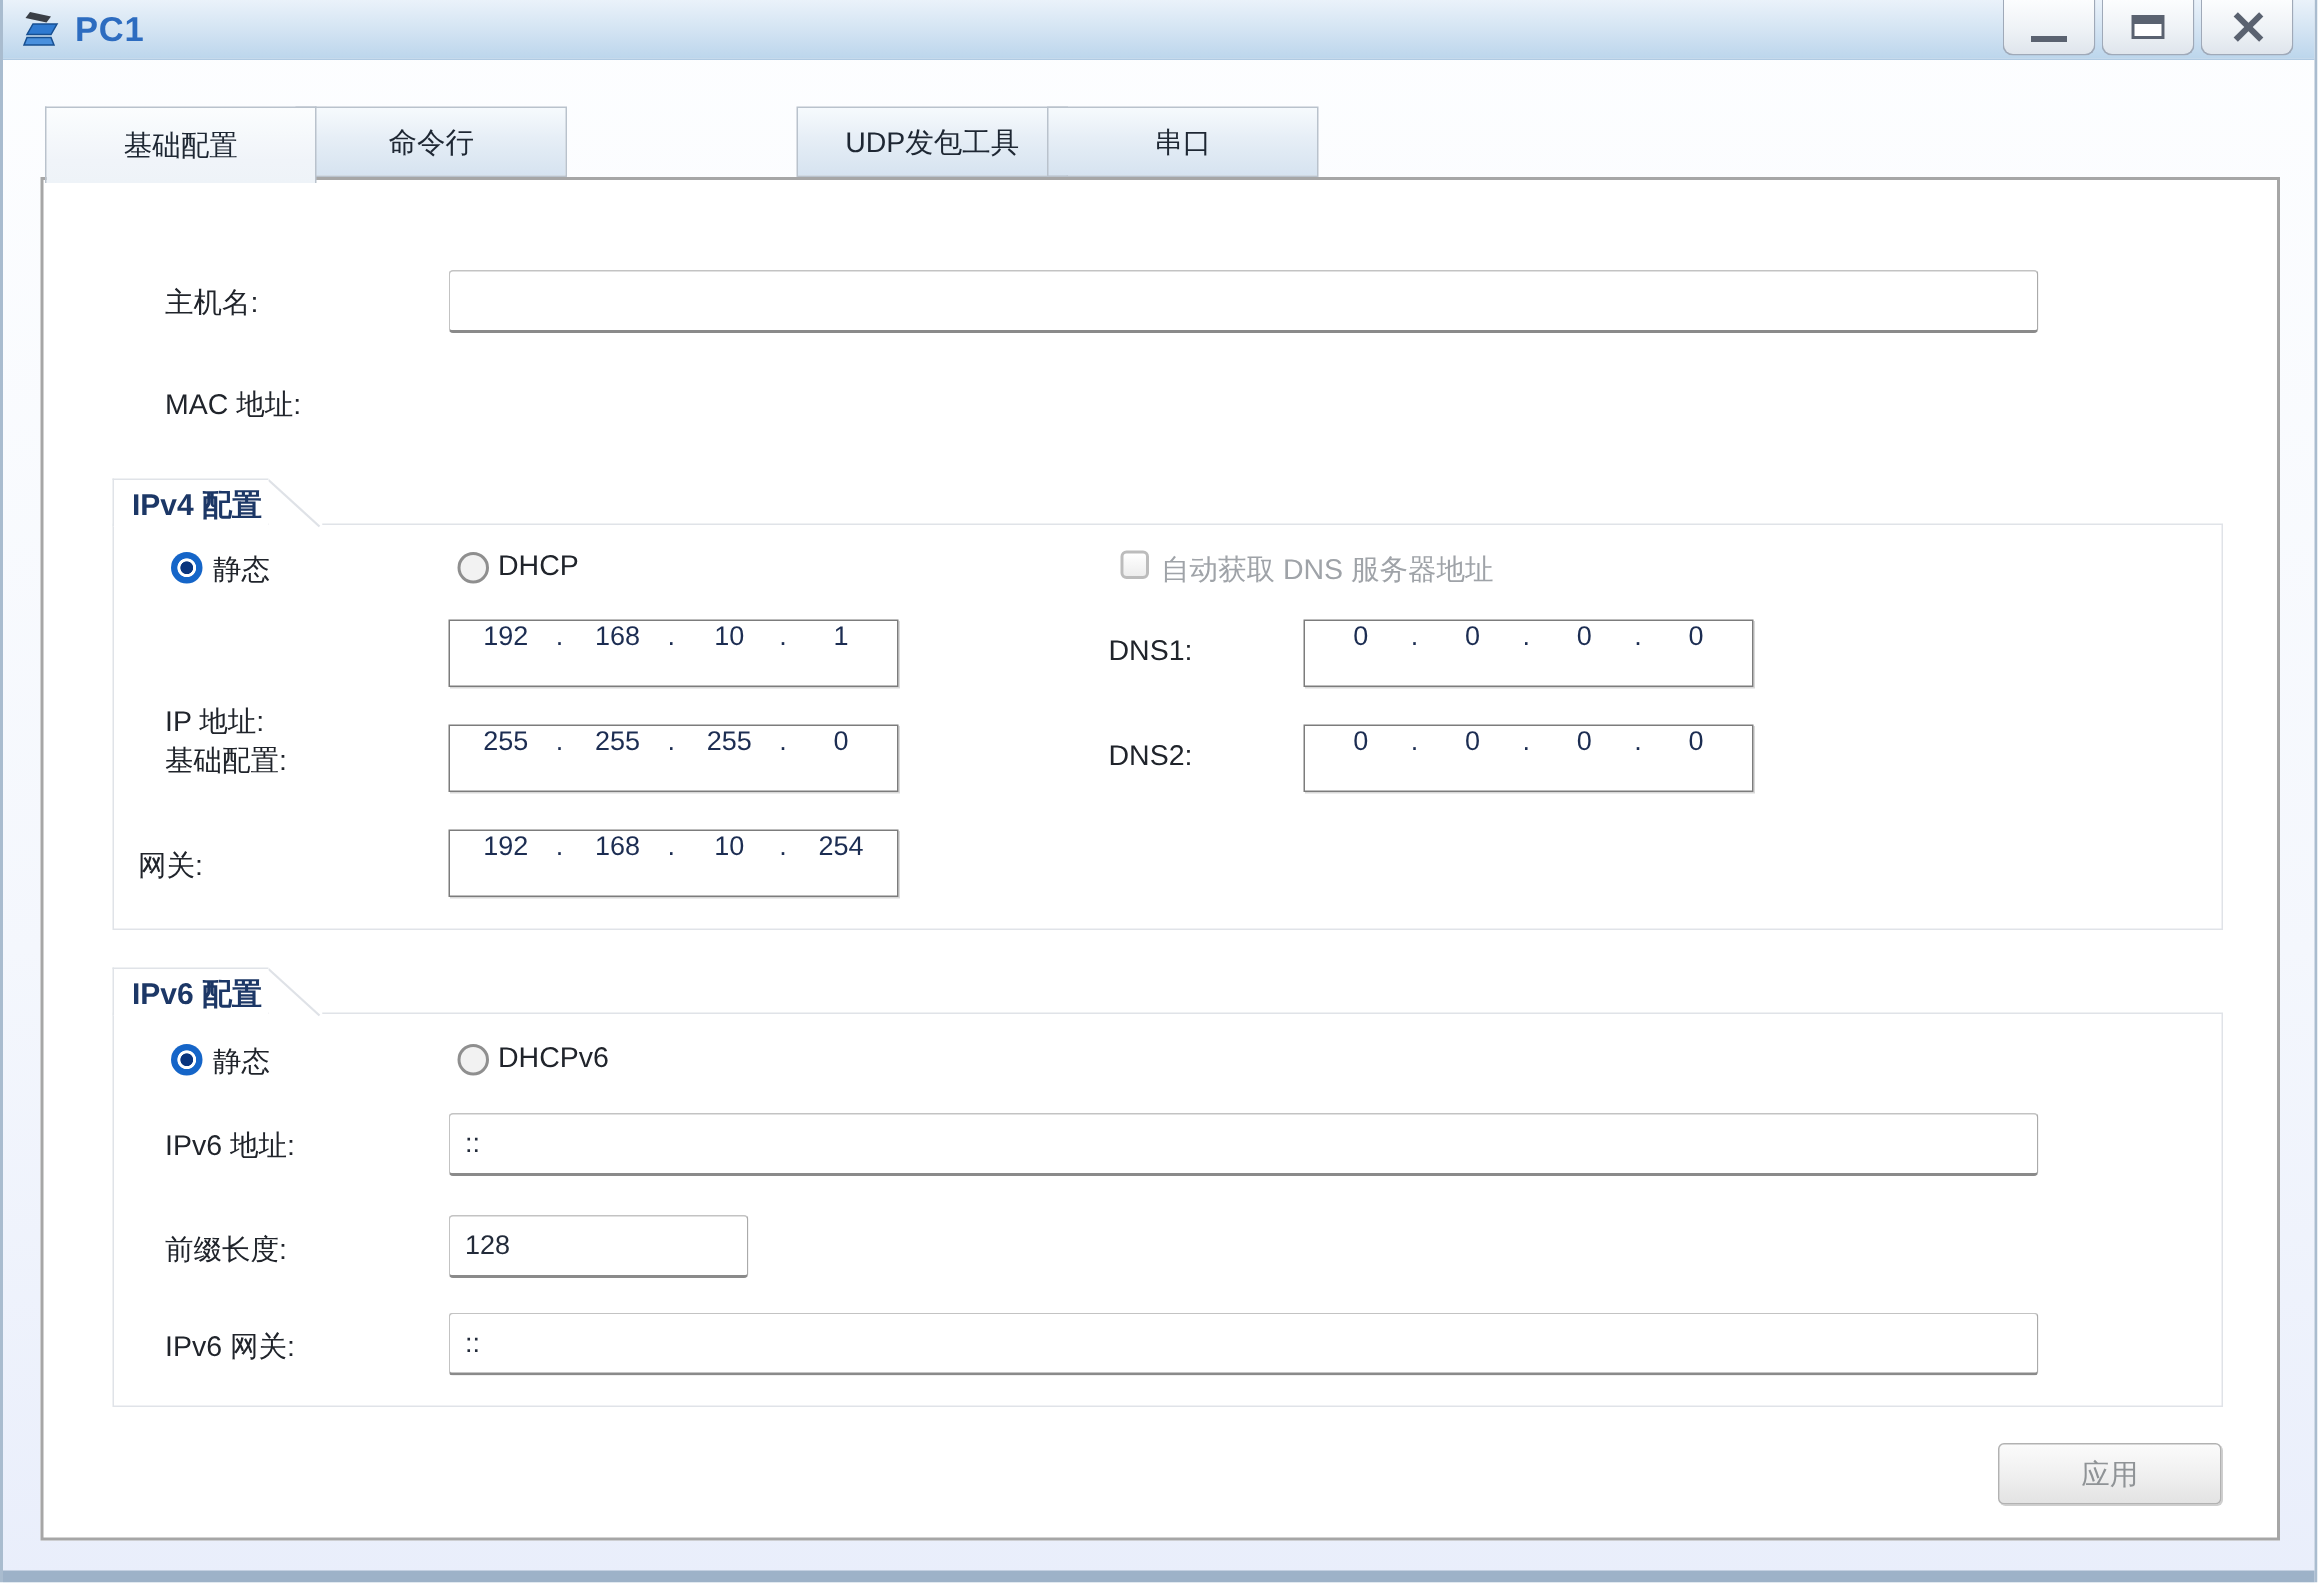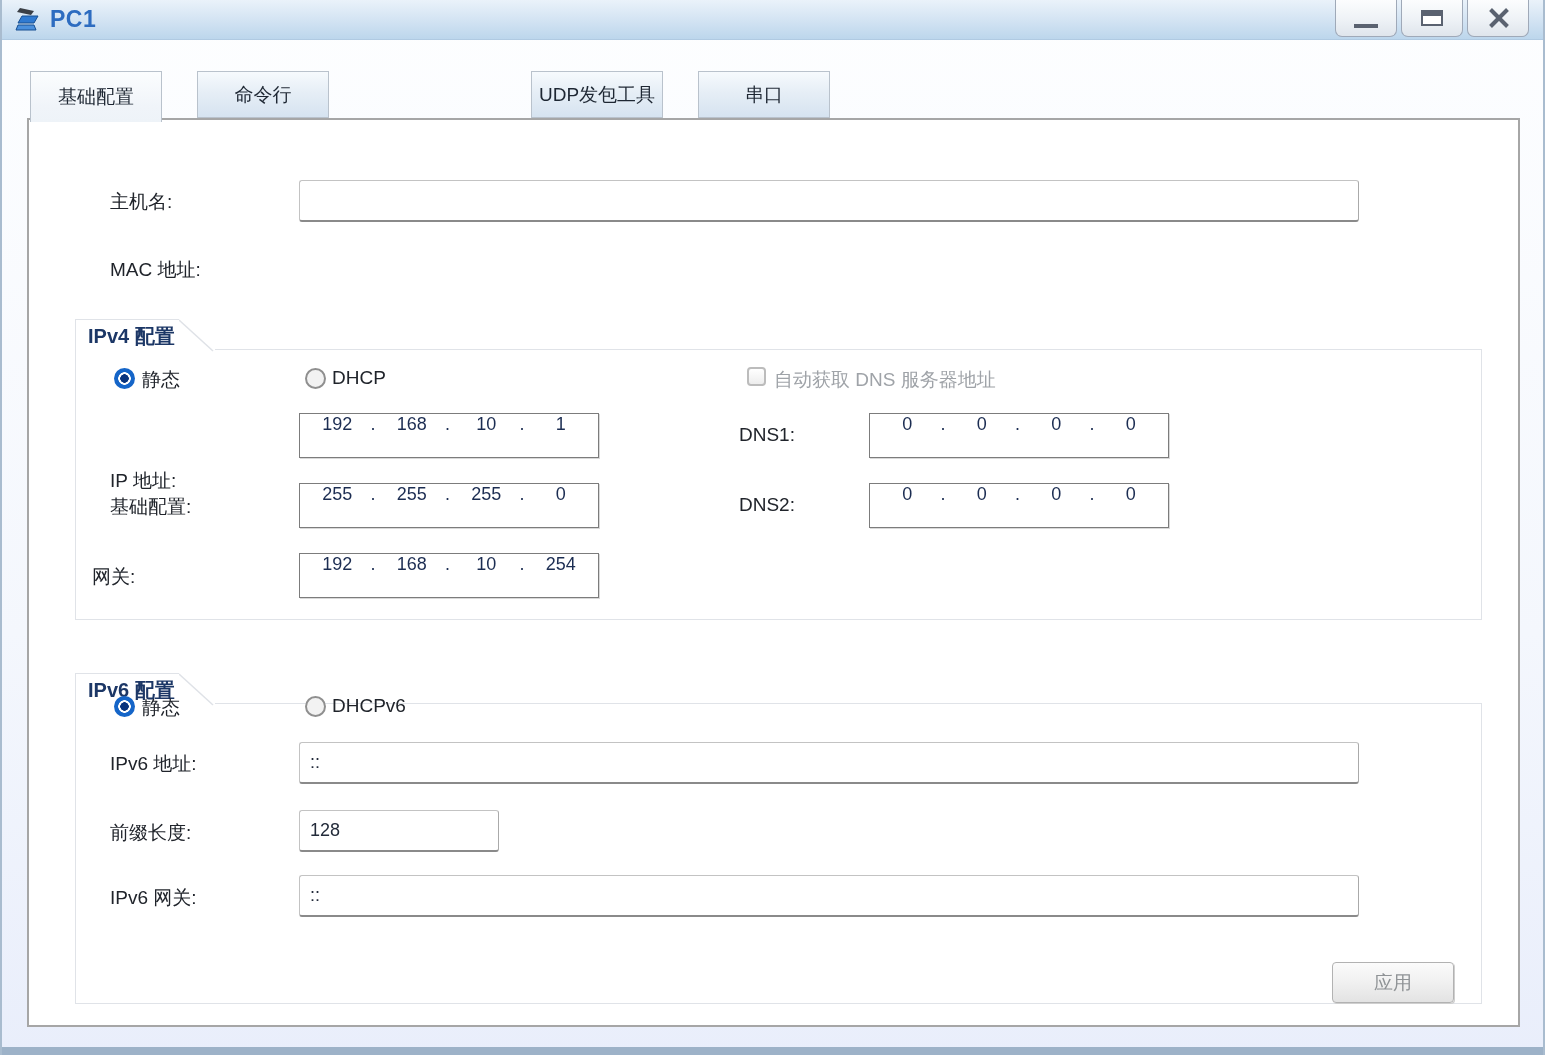--- a/index.html
+++ b/index.html
@@ -34,21 +34,21 @@
   .glyph-max { width:22px; height:16px; border:2px solid #5a6270; border-top:6px solid #5a6270; background:#fff; }
   .glyph-close { position:relative; width:22px; height:22px; }
   .glyph-close::before,.glyph-close::after {
     content:""; position:absolute; left:10px; top:-1px; width:4px; height:24px; background:#5a6270;
   }
   .glyph-close::before { transform:rotate(45deg); }
   .glyph-close::after  { transform:rotate(-45deg); }
 
   
   .tab {
-    position:absolute; top:71px; width:132px; height:47px;
+    position:absolute; top:71px; width:181px; height:47px;
     border:1px solid #b9c2cc;
     background:linear-gradient(180deg,#f6fafd 0%,#e6eef6 45%,#d6e3f0 100%);
     display:flex; align-items:center; justify-content:center;
     font-size:19px; color:#1e2733; cursor:pointer; z-index:4;
   }
   .tab.active {
     height:51px; z-index:6; border-bottom:none;
     background:linear-gradient(180deg,#fbfdfe 0%,#f0f4f9 70%,#eef3f8 100%);
   }
 
@@ -91,21 +91,21 @@
   .group { position:absolute; left:73px; width:1407px; border:1px solid #e0e3e8; background:transparent; z-index:5; }
   .group-head {
     position:absolute; left:-1px; top:-31px; height:32px; background:#ffffff;
     border-left:1px solid #e0e3e8; border-top:1px solid #e0e3e8;
     padding:3px 4px 0 12px; font-size:20px; font-weight:bold; color:#1c3766; white-space:nowrap;
   }
   .group-head svg { position:absolute; right:-36px; top:-1px; }
 
   
   .apply-btn {
-    position:absolute; left:1330px; top:962px; width:122px; height:41px; z-index:8;
+    position:absolute; left:1330px; top:962px; width:149px; height:41px; z-index:8;
     border:1px solid #b2b2b2; border-radius:4px;
     background:linear-gradient(180deg,#fbfbfb 0%,#efefef 55%,#e3e3e3 100%);
     box-shadow:1px 1px 0 #cfcfcf;
     display:flex; align-items:center; justify-content:center;
     font-size:19px; color:#8f9396; cursor:pointer;
   }
 </style>
 </head>
 <body>
 
@@ -196,21 +196,21 @@
   </div>
 
   <span class="lbl" style="left:90px; top:564px;text-align:right;">网关:</span>
   <div class="ipbox" style="left:297px; top:553px;">
     <span class="oct">192</span>
     <span class="oct">168</span>
     <span class="oct">10</span>
     <span class="oct">254</span>
   </div>
 
-  <div class="group" style="top:675px; height:301px;margin-top:28px;">
+  <div class="group" style="top:675px; height:263px;">
     <div class="group-head">
       <span>IPv6 配置</span>
       <svg width="36" height="33">
         <rect x="0" y="0" width="36" height="33" fill="#ffffff"></rect>
         <line x1="0" y1="1" x2="34" y2="32" stroke="#dfe2e7" stroke-width="1.5"></line>
       </svg>
     </div>
   </div>
 
   <span class="radio on" style="left:112px; top:696px;"></span>

